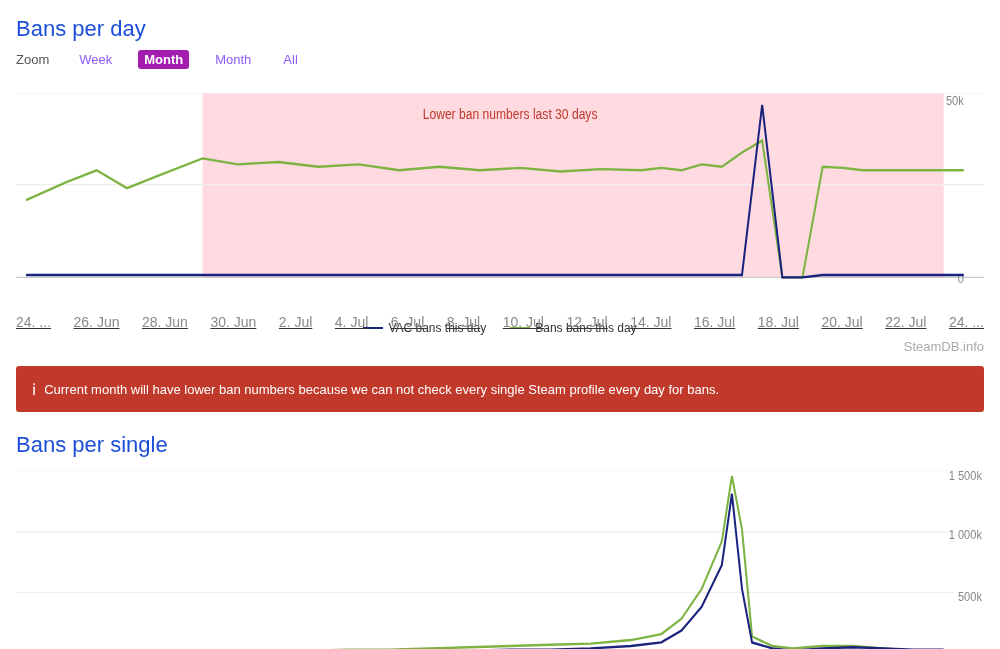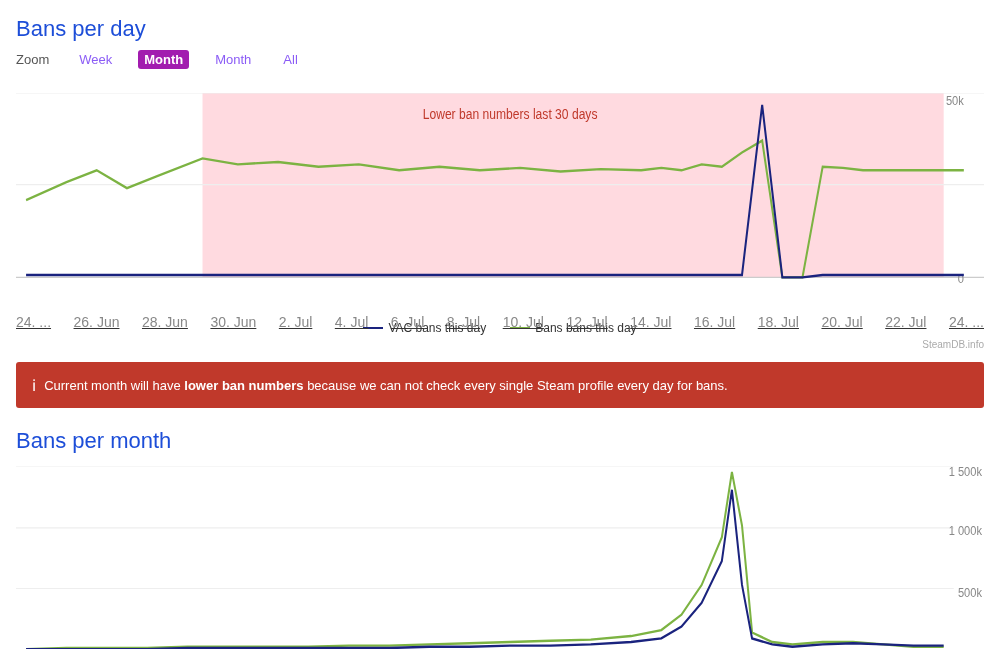--- a/index.html
+++ b/index.html
@@ -13,25 +13,25 @@
     .zoom-btn.active { background: #a21caf; color: #fff; font-weight: bold; }
 
     .chart-container { position: relative; width: 100%; height: 220px; margin-bottom: 4px; text-decoration: underline; }
 
     .chart-svg { width: 100%; height: 100%; }
 
     .legend { display: flex; justify-content: center; gap: 24px; margin: 8px 0 4px; font-size: 12px; }
     .legend-item { display: flex; align-items: center; gap: 5px; }
     .legend-line { width: 20px; height: 2px; display: inline-block; }
 
-    .steamdb-credit { text-align: right; font-size: 10px; color: #aaa; margin-bottom: 4px; }
+    .steamdb-credit { text-align: right; font-size: 13px; color: #aaa; margin-bottom: 4px; }
 
     .alert-bar { background: #c0392b; color: #fff; padding: 12px 16px; border-radius: 3px; margin: 12px 0 20px; font-size: 13px; display: flex; align-items: center; gap: 8px; }
     .alert-icon { font-size: 16px; flex-shrink: 0; }
-    .alert-bar strong { font-weight: bold; }
+    .alert-bar strong { font-weight: normal; }
 
     .chart-container2 { position: relative; width: 100%; height: 220px; margin-bottom: 4px; }
   </style>
 </head>
 <body>
 
 <h2>Bans per day</h2>
 
 <div class="zoom-bar">
   <span class="zoom-label">Zoom</span>
@@ -94,21 +94,21 @@
 
 <div class="steamdb-credit">SteamDB.info</div>
 
 <div class="alert-bar">
   <span class="alert-icon">ℹ</span>
   <span>
     <span>Current month will have </span><strong>lower ban numbers</strong><span> because we can not check every single Steam profile every day for bans.</span>
   </span>
 </div>
 
-<h2>Bans per month</h2>
+<h2>Bans per single</h2>
 
 <div class="chart-container2" style="margin-top:12px;">
   <svg class="chart-svg" viewBox="0 0 960 185" preserveAspectRatio="none" xmlns="http://www.w3.org/2000/svg">
 
     <line x1="0" y1="0" x2="930" y2="0" stroke="#eee" stroke-width="1"></line>
     <line x1="0" y1="52" x2="930" y2="52" stroke="#eee" stroke-width="1"></line>
     <line x1="0" y1="103" x2="930" y2="103" stroke="#eee" stroke-width="1"></line>
     <line x1="0" y1="155" x2="930" y2="155" stroke="#ccc" stroke-width="1"></line>
 
     <text x="958" y="8" font-size="11" fill="#888" text-anchor="end">1 500k</text>

